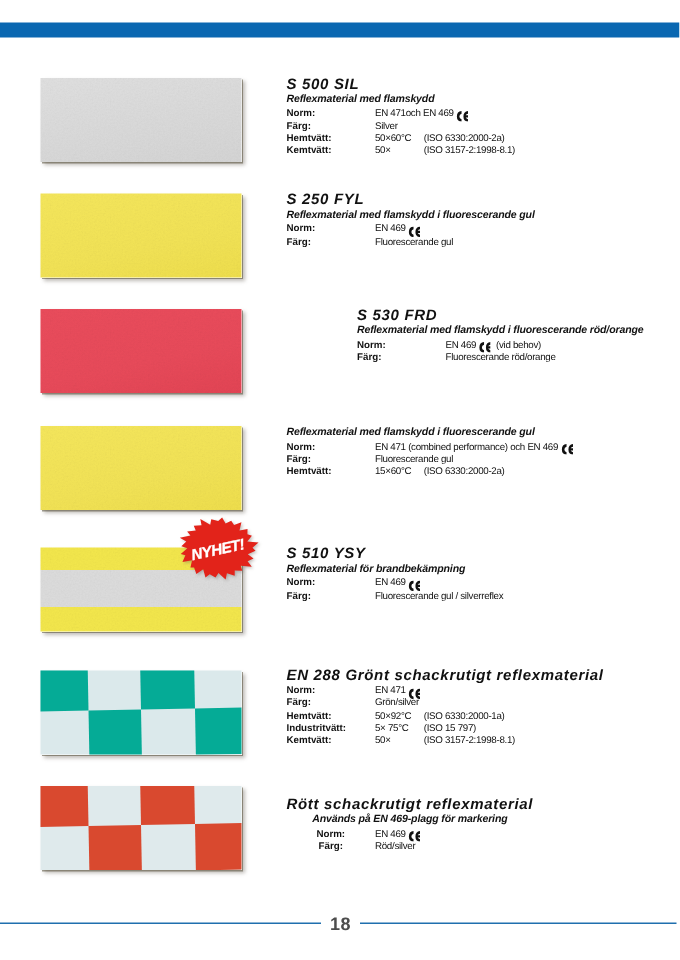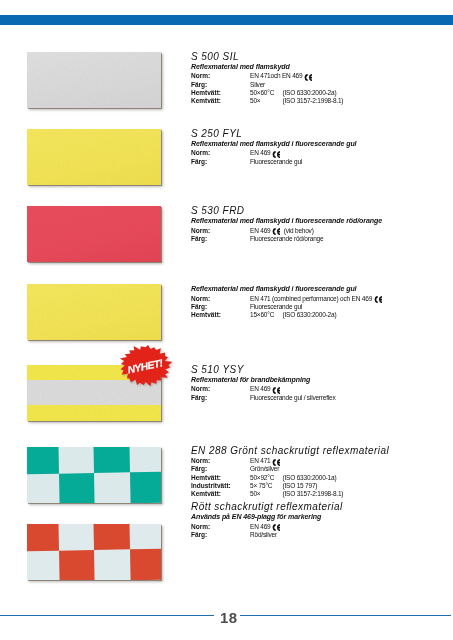--- a/index.html
+++ b/index.html
@@ -7,32 +7,32 @@
   .topbar{position:absolute;left:0;top:15px;width:453px;height:10px;background:#0a67b1;}
   .swatch{position:absolute;left:27px;width:134px;height:56px;overflow:visible;
      box-shadow:1px 1px 0 rgba(90,82,60,0.55), 2px 2px 2.5px rgba(110,105,95,0.45);}
   .fill{width:100%;height:100%;}
   .grain{position:relative;}
   .grain .noise{position:absolute;inset:0;opacity:0.10;mix-blend-mode:multiply;}
   .check{position:relative;background:#e9eef0;overflow:hidden;}
   .cboard{position:absolute;left:-4px;top:-5.5px;width:142px;height:62px;transform:rotate(-1.1deg);}
   .sq{position:absolute;}
   .info{position:absolute;left:191px;}
-  .title{font-weight:normal;font-style:italic;font-size:10px;letter-spacing:0.45px;color:#111;line-height:10.2px;}
+  .title{font-weight:bold;font-style:italic;font-size:10px;letter-spacing:0.45px;color:#111;line-height:10.2px;}
   .subtitle{font-weight:bold;font-style:italic;font-size:7.05px;letter-spacing:-0.1px;color:#111;line-height:9px;}
   .specs{margin-top:1.4px;}
   .row{display:flex;font-size:6.5px;line-height:8.23px;color:#111;white-space:pre;letter-spacing:-0.2px;}
   .lbl{width:59px;font-weight:bold;flex:none;letter-spacing:0;}
   .val{}
   .valcol{width:32.5px;flex:none;}
   .ref{}
   .ce{display:inline-block;width:8.2px;height:7.2px;position:relative;top:1.5px;margin-left:0.2px;flex:none;}
   .badge{position:absolute;left:115px;top:343px;width:61px;height:45px;filter:drop-shadow(1.5px 1.5px 1.2px rgba(120,110,105,0.45));}
   .footer-line{position:absolute;top:614.6px;height:1.9px;background:#1f6fae;}
-  .pageno{position:absolute;left:220px;top:609px;font-size:15px;font-weight:bold;color:#4d4d4d;letter-spacing:0.4px;text-align:center;}
+  .pageno{position:absolute;left:220px;top:609px;font-size:12px;font-weight:bold;color:#4d4d4d;letter-spacing:0.4px;text-align:center;}
 </style>
 </head>
 <body>
 
 <div class="topbar"></div>
 
 <div id="content">
     <div class="swatch" style="top: 52px;">
       <div class="fill grain" style="background:linear-gradient(170deg,#e0e0e0 0%,#dbdbdb 45%,#d5d5d5 100%)">
         <svg class="noise" width="100%" height="100%" preserveAspectRatio="none">
@@ -83,21 +83,21 @@
       <div class="fill grain" style="background:linear-gradient(168deg,#ea4c5c 0%,#e84a5a 60%,#e34454 100%)">
         <svg class="noise" width="100%" height="100%" preserveAspectRatio="none">
           <filter id="grainf2">
             <feTurbulence type="fractalNoise" baseFrequency="0.9" numOctaves="3" seed="7"></feTurbulence>
             <feColorMatrix type="saturate" values="0"></feColorMatrix>
           </filter>
           <rect width="100%" height="100%" filter="url(#grainf2)"></rect>
         </svg>
       </div>
     </div>
-    <div class="info" style="top: 206px;">
+    <div class="info" style="top: 206px; margin-left: 47px;">
       <div class="title">S 530 FRD</div>
       <div class="subtitle">Reflexmaterial med flamskydd i fluorescerande röd/orange</div>
       <div class="specs">
         <div class="row"><span class="lbl">Norm:</span><span class="val">EN 469 </span><span class="ce"><svg viewBox="0 0 28 25" width="8.2" height="7.2" aria-hidden="true" shape-rendering="geometricPrecision">
               <path fill="#111" d="M12.6 0.2 A12.4 12.4 0 0 0 12.6 24.8 L12.6 18.9 A6.6 6.6 0 0 1 12.6 6.1 Z"></path>
               <path fill="#111" d="M27.8 0.2 A12.4 12.4 0 0 0 27.8 24.8 L27.8 18.9 A6.7 6.7 0 0 1 22.2 15.3 L27.8 15.3 L27.8 9.7 L22.2 9.7 A6.7 6.7 0 0 1 27.8 6.1 Z"></path>
             </svg></span><span class="val">  (vid behov)</span></div>
         <div class="row"><span class="lbl">Färg:</span><span class="val">Fluorescerande röd/orange</span></div>
       </div>
     </div>
@@ -177,21 +177,21 @@
     <div class="swatch" style="top: 524px;">
       <div class="fill check" style="background:#dfeaec">
         <div class="cboard">
           <div class="sq" style="left:0px;top:0px;width:35.5px;height:31px;background:#d9492f"></div>
           <div class="sq" style="left:71px;top:0px;width:35.5px;height:31px;background:#d9492f"></div>
           <div class="sq" style="left:35.5px;top:31px;width:35.5px;height:31px;background:#d9492f"></div>
           <div class="sq" style="left:106.5px;top:31px;width:35.5px;height:31px;background:#d9492f"></div>
         </div>
       </div>
     </div>
-    <div class="info" style="top: 502px;">
+    <div class="info" style="top: 532px; text-align: center;">
       <div class="title">Rött schackrutigt reflexmaterial</div>
       <div class="subtitle">Används på EN 469-plagg för markering</div>
       <div class="specs">
         <div class="row"><span class="lbl">Norm:</span><span class="val">EN 469 </span><span class="ce"><svg viewBox="0 0 28 25" width="8.2" height="7.2" aria-hidden="true" shape-rendering="geometricPrecision">
               <path fill="#111" d="M12.6 0.2 A12.4 12.4 0 0 0 12.6 24.8 L12.6 18.9 A6.6 6.6 0 0 1 12.6 6.1 Z"></path>
               <path fill="#111" d="M27.8 0.2 A12.4 12.4 0 0 0 27.8 24.8 L27.8 18.9 A6.7 6.7 0 0 1 22.2 15.3 L27.8 15.3 L27.8 9.7 L22.2 9.7 A6.7 6.7 0 0 1 27.8 6.1 Z"></path>
             </svg></span></div>
         <div class="row"><span class="lbl">Färg:</span><span class="val">Röd/silver</span></div>
       </div>
     </div>

